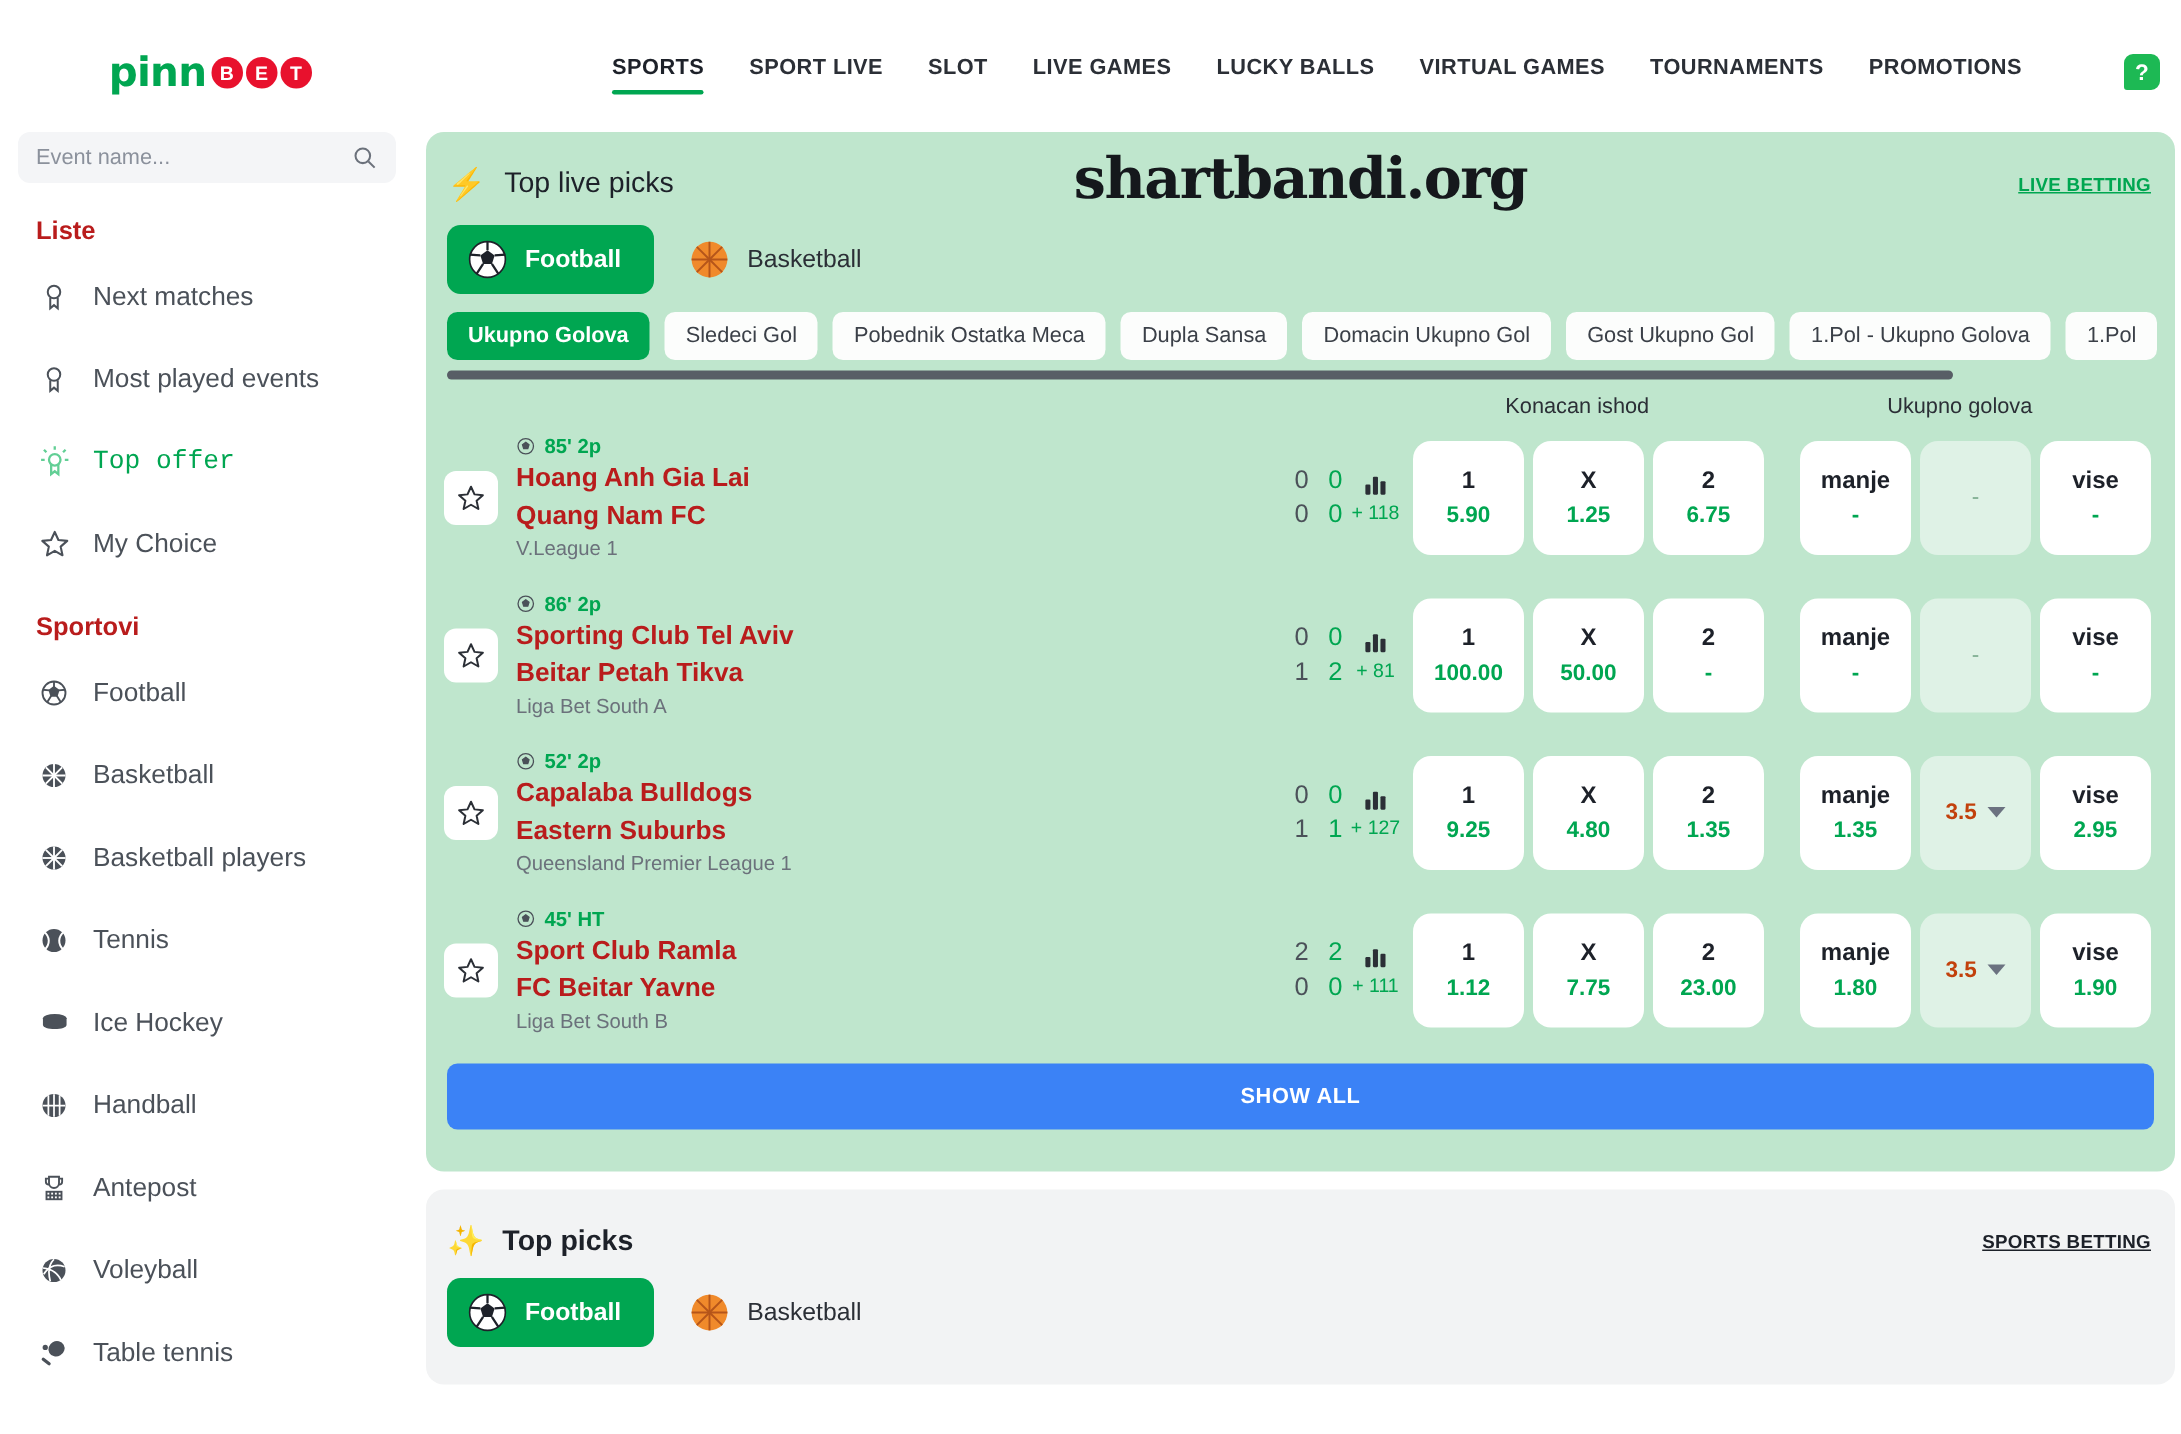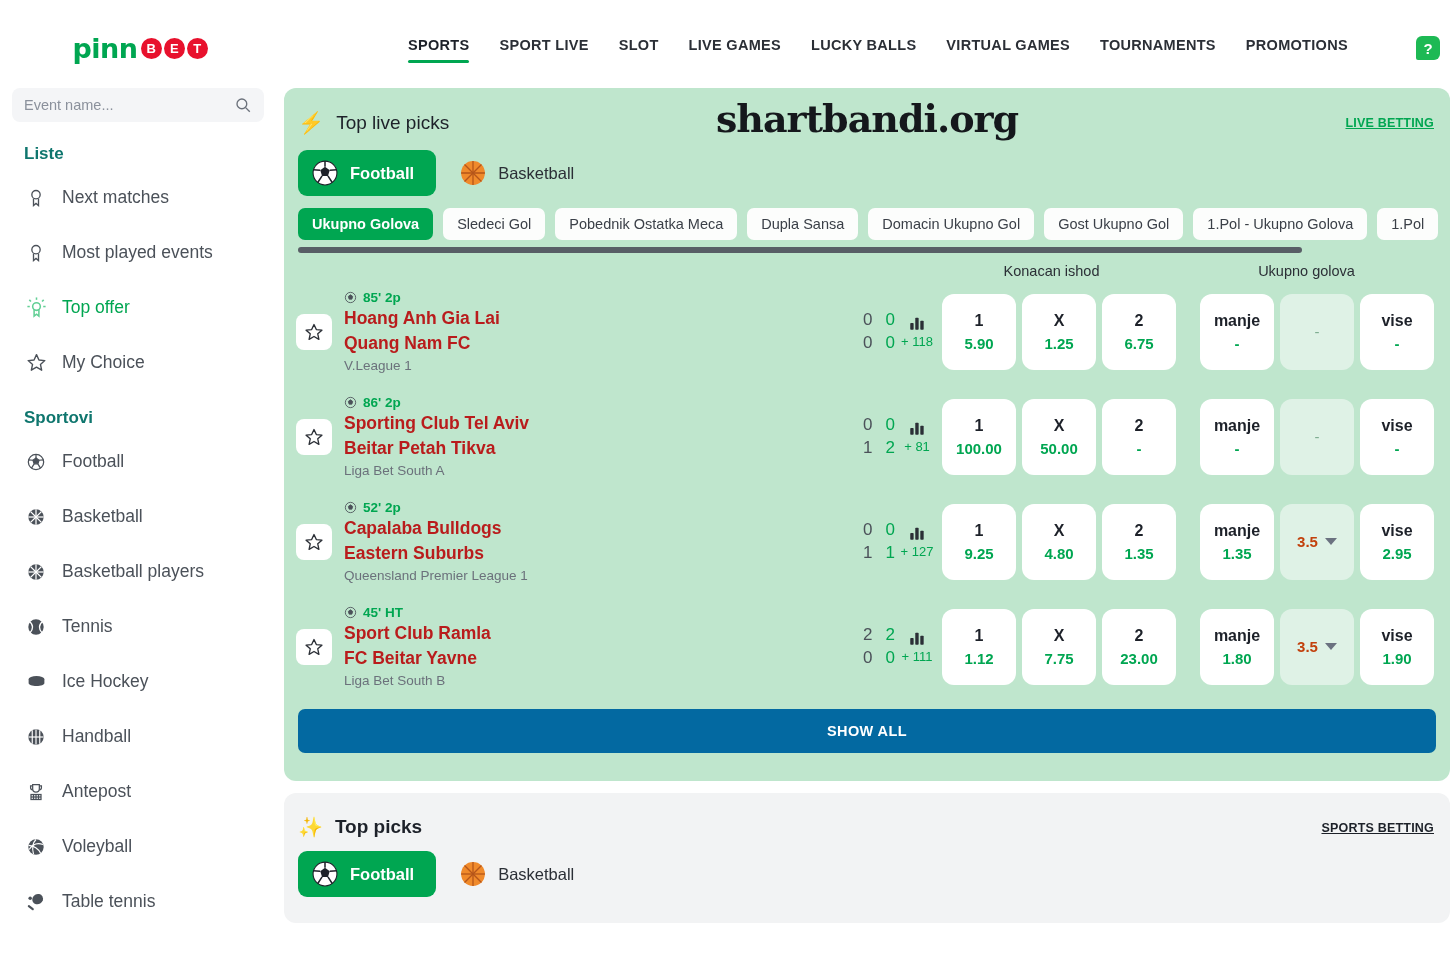--- a/index.html
+++ b/index.html
@@ -61,29 +61,29 @@
     border-radius: 8px; display: flex; align-items: center;
     padding: 0 12px; margin-bottom: 22px;
   }
   .search-box input {
     flex: 1; border: none; outline: none; background: transparent;
     font-size: 14.5px; color: #5d6470; font-family: "Liberation Sans", sans-serif;
   }
   .search-box input::placeholder { color: #8b919c; }
   .search-ico { width: 18px; height: 18px; flex: none; }
   .side-title {
-    font-size: 17px; font-weight: 700; color: #0f766e;
+    font-size: 17px; font-weight: 700; color: #b91c1c;
     padding: 0 0 6px 12px;
   }
   .side-item {
     display: flex; align-items: center; gap: 14px;
     height: 55px; padding-left: 12px; cursor: pointer;
     font-size: 17.5px; color: #4b5159;
   }
-  .side-item.active { color: #00a651; font-weight: 400; }
+  .side-item.active { color: #00a651; font-weight: 400; font-family: Liberation Mono, monospace; }
   .side-ico { width: 24px; height: 24px; flex: none; display:flex; align-items:center; justify-content:center; }
   .side-gap { height: 18px; }
 
   
   .main {
     position: absolute; top: 88px; left: 284px;
     width: 1166px; height: 868px;
   }
   .card-live {
     background: #bfe6cd; border-radius: 12px;
@@ -167,21 +167,21 @@
   .odd-val { font-size: 15px; font-weight: 700; color: #00a651; }
   .odd.total {
     background: #dff2e6;
     flex-direction: row; gap: 7px;
   }
   .tot-val { font-size: 15px; font-weight: 700; color: #c2410c; }
   .tot-val.dash { color: #7fae92; font-weight: 400; }
   .chev { width: 0; height: 0; border-left: 6px solid transparent; border-right: 6px solid transparent; border-top: 7px solid #6b7280; }
 
   .show-all {
-    margin: 10px 14px 0 14px; height: 44px; background: #0369a1;
+    margin: 10px 14px 0 14px; height: 44px; background: #3b82f6;
     border-radius: 7px; display: flex; align-items: center; justify-content: center;
     color: #fff; font-size: 14.5px; font-weight: 700; letter-spacing: 0.4px;
     cursor: pointer;
   }
   .live-foot { height: 28px; }
 
   .card-picks {
     margin-top: 12px; background: #f2f3f4; border-radius: 12px;
     width: 1166px; height: 130px; position: relative; padding: 0;
   }

